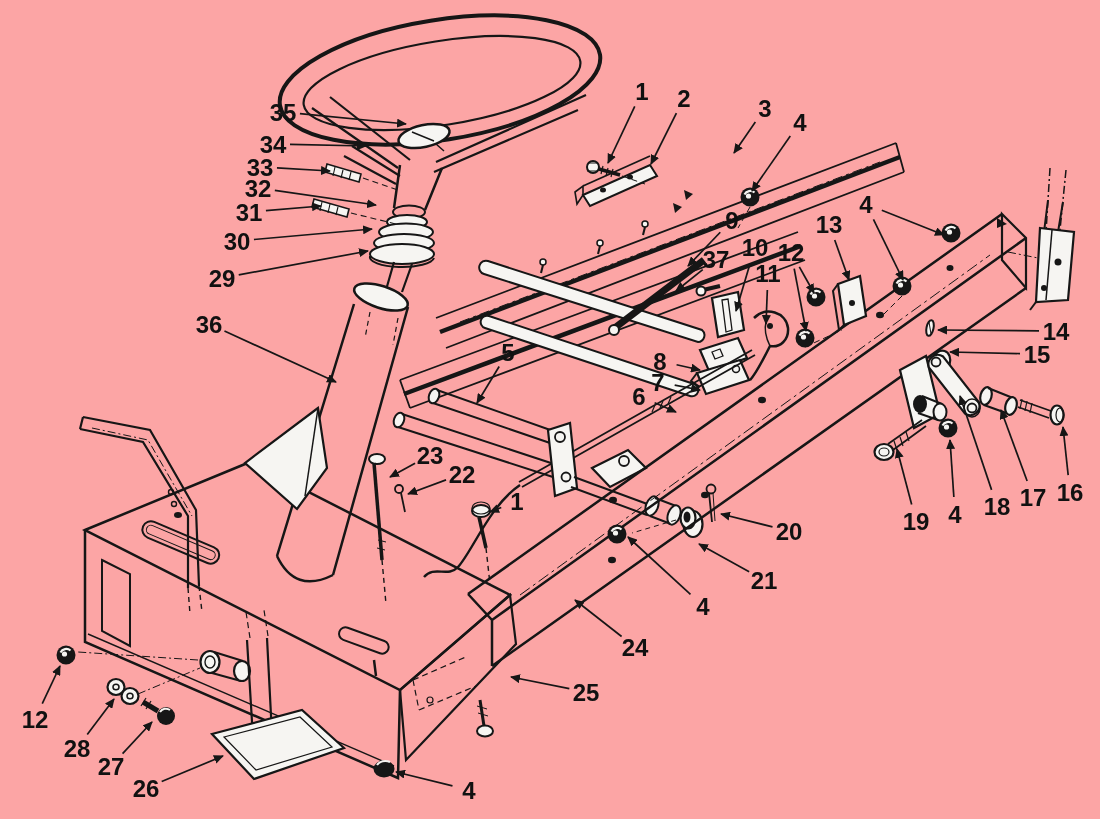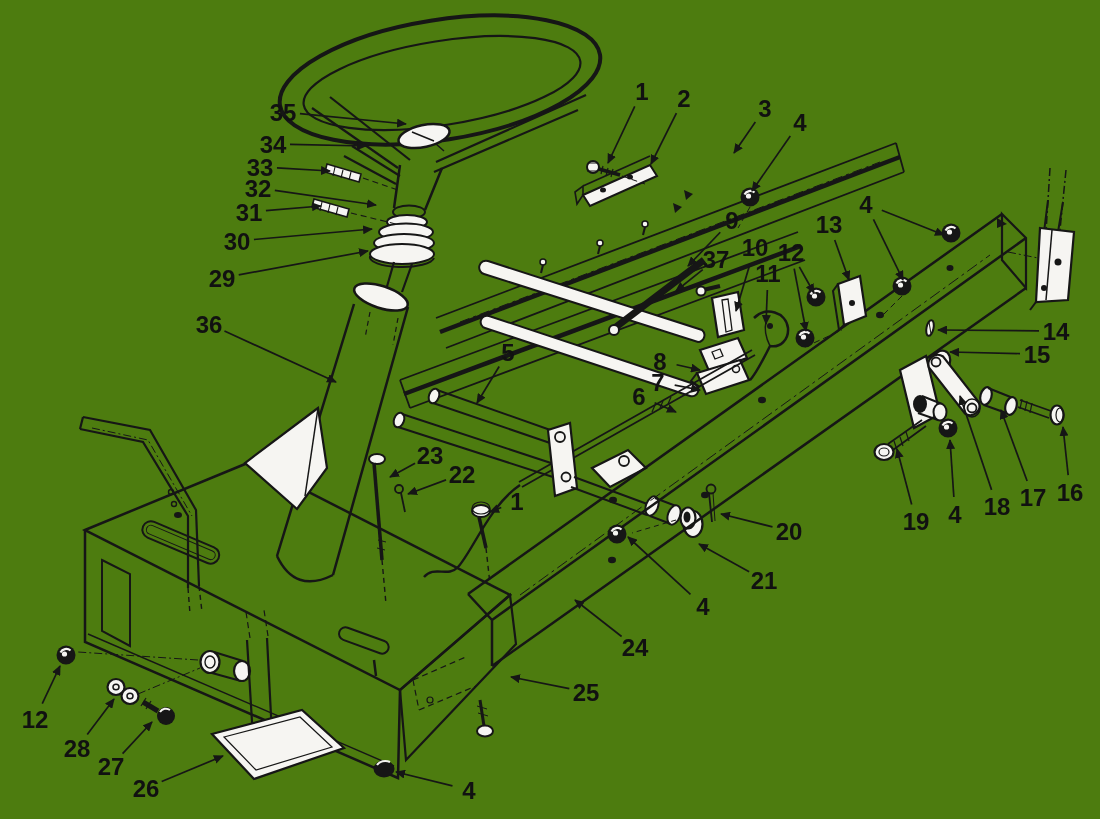--- a/index.html
+++ b/index.html
@@ -1,16 +1,16 @@
 <!DOCTYPE html>
 <html><head>
 <meta charset="utf-8">
 <style>
   html,body{margin:0;padding:0;background:#e8e8e8;}
-  #stage{position:relative;width:1100px;height:819px;background:#4d7c0f;overflow:hidden;
+  #stage{position:relative;width:1100px;height:819px;background:#fca5a5;overflow:hidden;
          font-family:"Liberation Sans", sans-serif;}
   svg{display:block;}
   .ln{stroke:#161616;fill:none;}
   .fillbg{fill:#f6f5f2;}
   .dark{fill:#161616;}
   text.callout{font-family:"Liberation Sans","DejaVu Sans",sans-serif;font-weight:700;
                font-size:24px;fill:#111;}
 </style>
 </head>
 <body>

